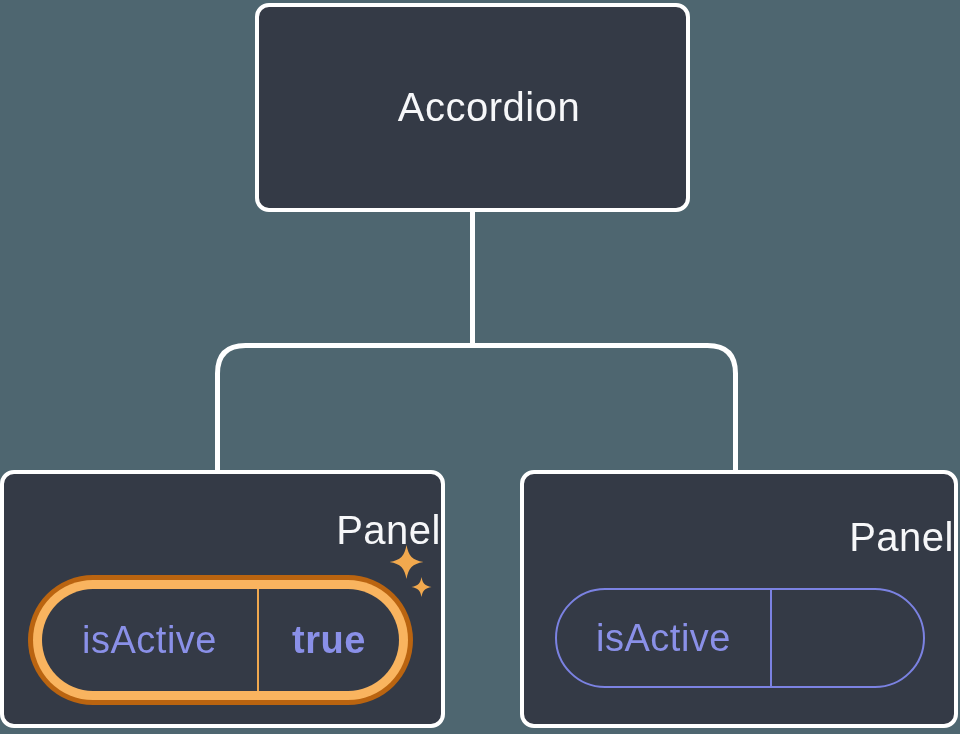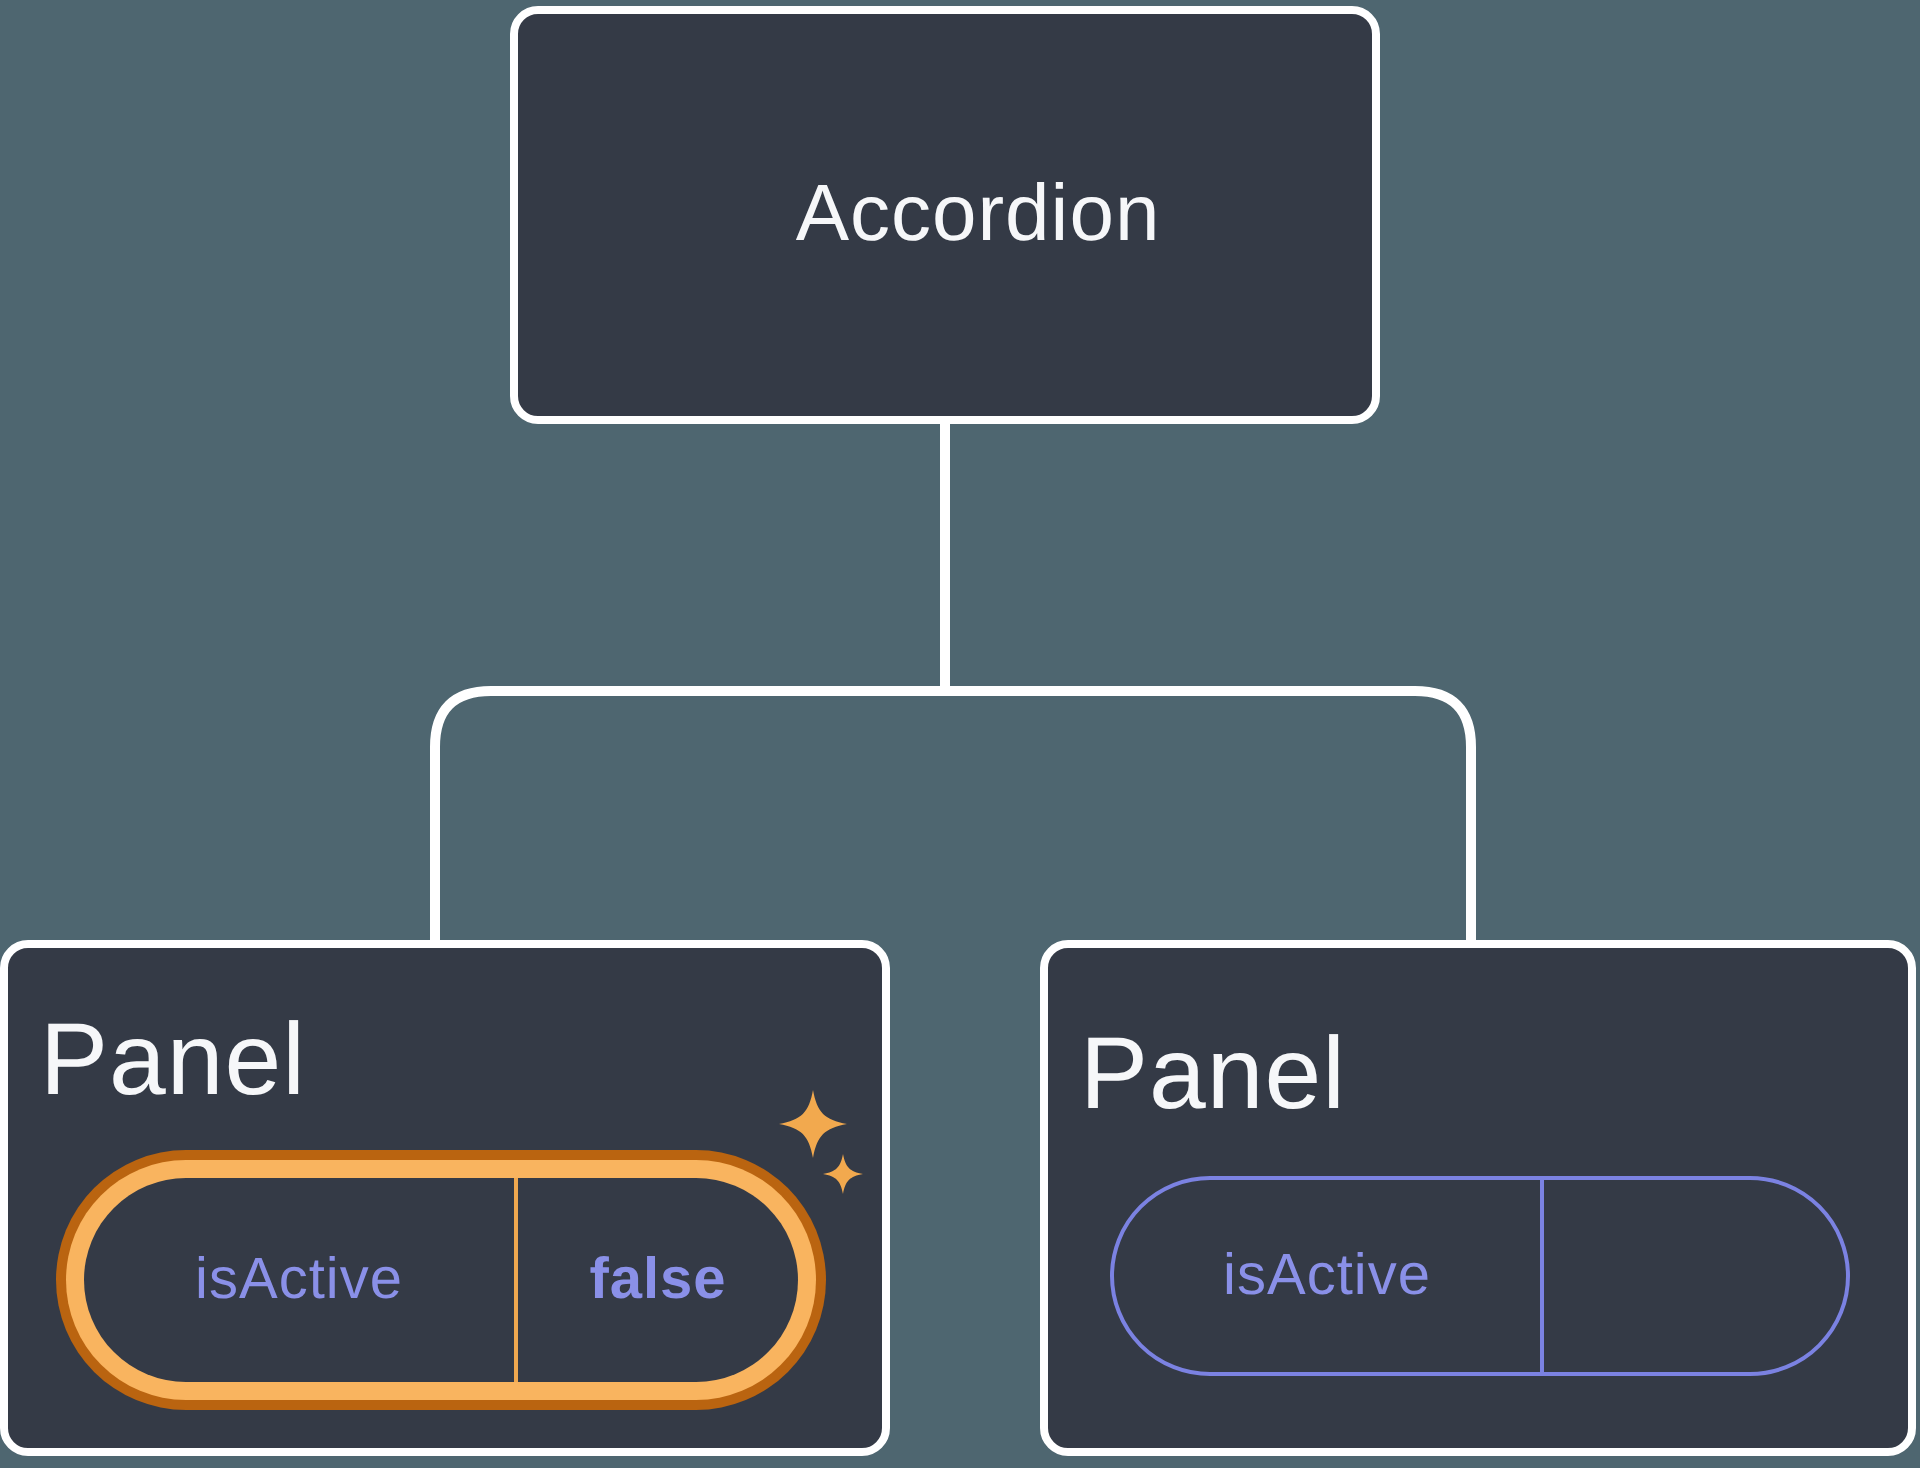--- a/index.html
+++ b/index.html
@@ -55,24 +55,24 @@
   .node-label {
     color: var(--text-primary);
     font-size: 40px;
     font-weight: 500;
     letter-spacing: 0.5px;
   }
   .node-panel-left { left: 0px;   top: 470px; width: 445px; height: 258px; }
   .node-panel-right{ left: 520px; top: 470px; width: 438px; height: 258px; }
   .panel-title {
     position: absolute;
-    left: 16px; width: 100%;
-    text-align: left;
+    left: 0; width: 100%;
+    text-align: right;
     color: var(--text-primary);
-    font-size: 51px;
+    font-size: 40px;
     font-weight: 500;
     line-height: 48px;
     letter-spacing: 0.5px;
   }
   .node-panel-left  .panel-title { top: 32px; }
   .node-panel-right .panel-title { top: 39px; }
 
   
   .pill-active-outer {
     position: absolute;
@@ -121,21 +121,21 @@
     background: var(--prop-border);
   }
 
   .pill-cell {
     display: flex;
     align-items: center;
     justify-content: center;
   }
   .prop-name, .prop-value {
     color: var(--prop-text);
-    font-size: 29px;
+    font-size: 38px;
     font-weight: 400;
     letter-spacing: 0.5px;
     text-align: center;
   }
   .prop-value.bold { font-weight: 700; }
 
   .sparkle {
     position: absolute;
     fill: var(--sparkle);
   }
@@ -160,21 +160,21 @@
     <div class="panel-title">Panel</div>
 
     <div class="pill-active-outer">
       <div class="pill-active-mid">
         <div class="pill-active-inner">
           <div class="pill-cell pill-cell-key">
             <span class="prop-name">isActive</span>
           </div>
           <div class="pill-divider"></div>
           <div class="pill-cell pill-cell-value">
-            <span class="prop-value bold">false</span>
+            <span class="prop-value bold">true</span>
           </div>
         </div>
       </div>
     </div>
 
     <svg class="sparkle sparkle-large" viewBox="0 0 100 100" xmlns="http://www.w3.org/2000/svg">
       <path d="M50 0 C56 33 67 44 100 50 C67 56 56 67 50 100 C44 67 33 56 0 50 C33 44 44 33 50 0 Z"></path>
     </svg>
     <svg class="sparkle sparkle-small" viewBox="0 0 100 100" xmlns="http://www.w3.org/2000/svg">
       <path d="M50 0 C56 33 67 44 100 50 C67 56 56 67 50 100 C44 67 33 56 0 50 C33 44 44 33 50 0 Z"></path>

